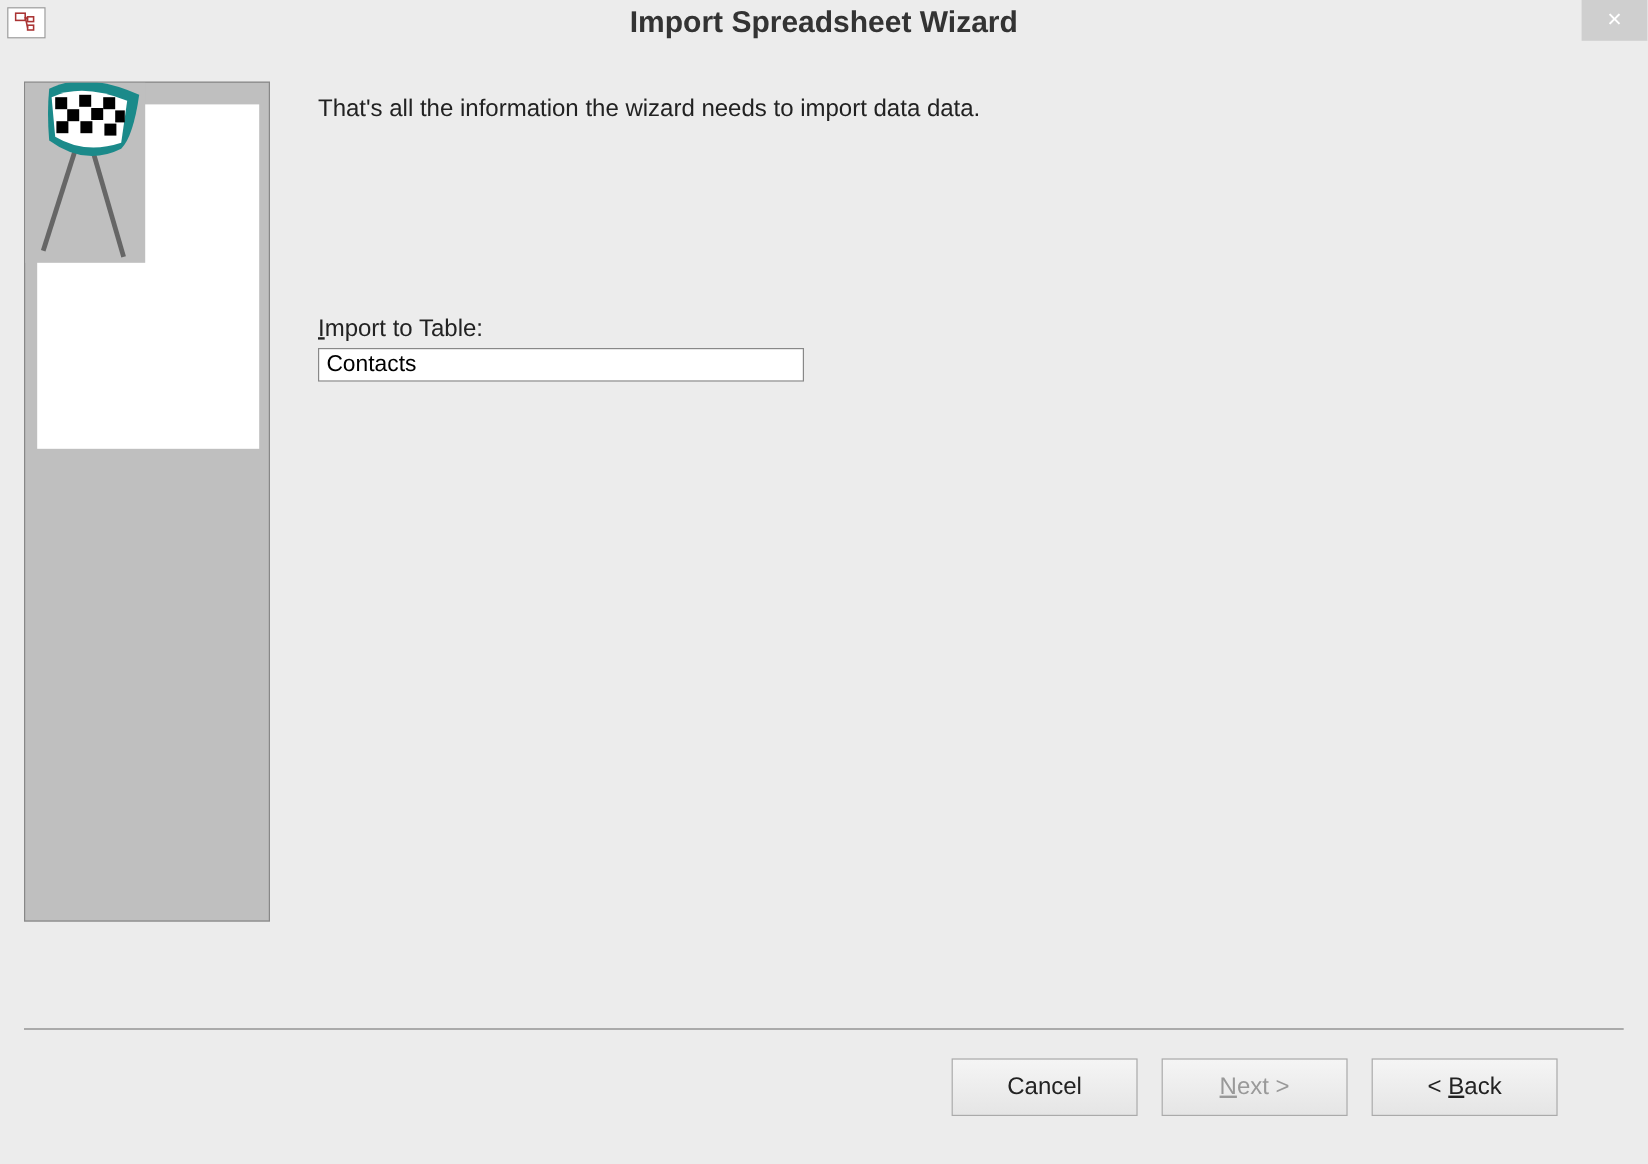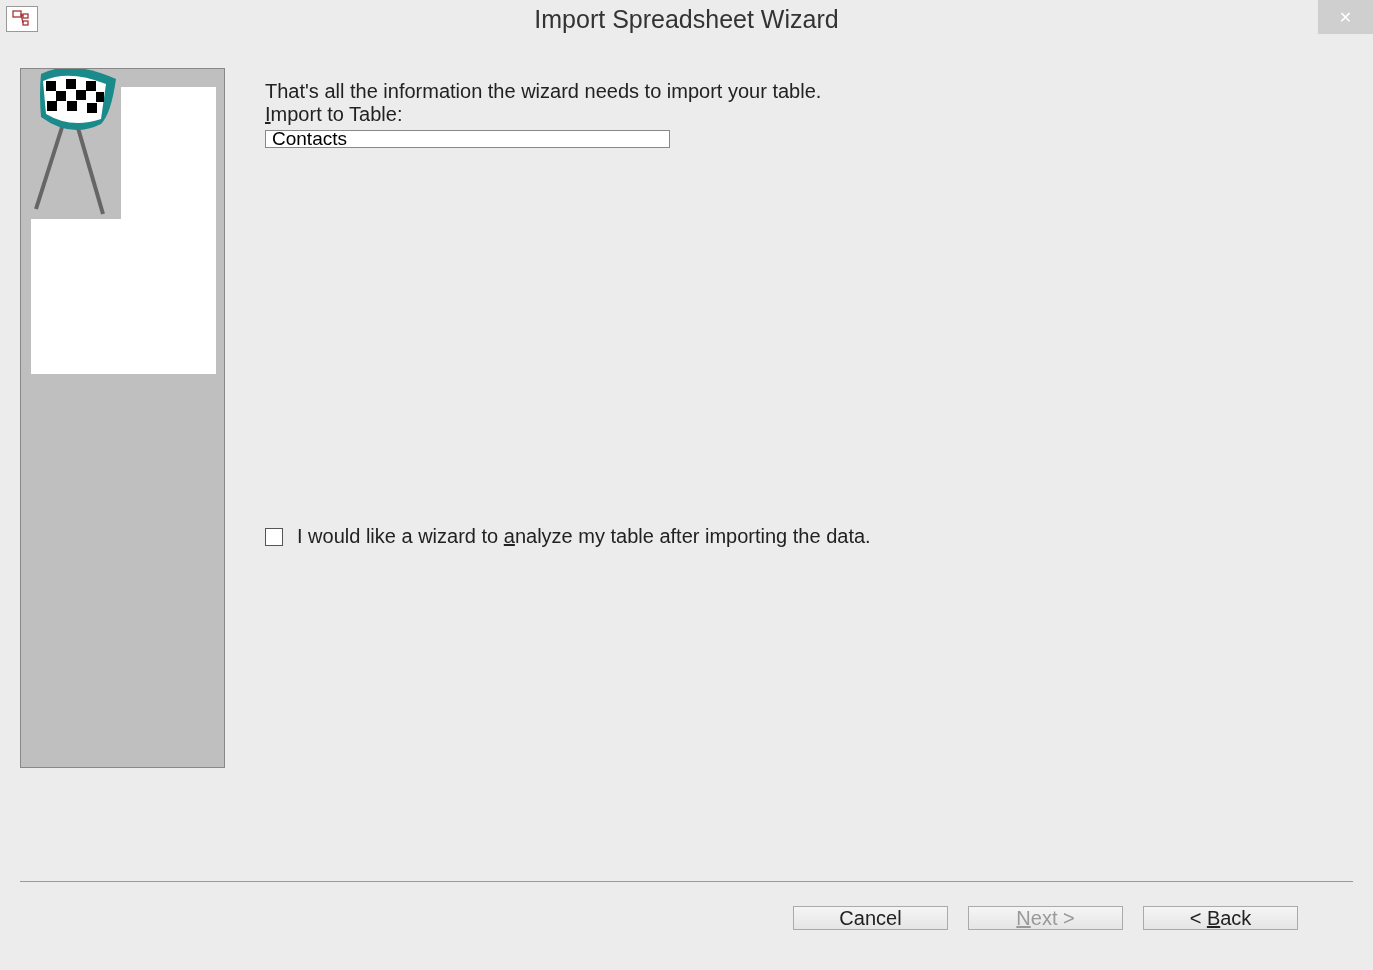--- a/index.html
+++ b/index.html
@@ -35,21 +35,21 @@
     .titlebar-icon svg {
       width: 20px;
       height: 18px;
     }
     .titlebar-title {
       position: absolute;
       left: 50%;
       transform: translateX(-50%);
       font-size: 25px;
       color: #333;
-      font-weight: 400;
+      font-weight: 700;
     }
     .titlebar-close {
       position: absolute;
       right: 0;
       top: 0;
       width: 55px;
       height: 34px;
       background: #cfcfcf;
       border: none;
       display: flex;
@@ -92,29 +92,30 @@
       display: flex;
       flex-direction: column;
       position: relative;
     }
     .intro-text {
       font-size: 20px;
       color: #222;
       margin-top: 12px;
     }
     .field-block {
+      margin-top: 160px;
     }
     .field-label {
       font-size: 20px;
       color: #222;
       margin-bottom: 4px;
     }
     .field-input {
       width: 405px;
-      height: 18px;
+      height: 28px;
       border: 1px solid #888;
       background: #fff;
       font-size: 19px;
       padding: 2px 6px;
       font-family: inherit;
     }
     .checkbox-row {
       margin-top: 376px;
       display: flex;
       align-items: center;
@@ -144,21 +145,21 @@
       border-top: 1px solid #999;
     }
     .button-row {
       display: flex;
       justify-content: flex-end;
       gap: 20px;
       padding-right: 55px;
     }
     .wiz-button {
       width: 155px;
-      height: 24px;
+      height: 48px;
       background: linear-gradient(#f5f5f5, #e5e5e5);
       border: 1px solid #aaa;
       font-size: 20px;
       font-family: inherit;
       color: #222;
       cursor: pointer;
     }
     .wiz-button:disabled {
       color: #999;
       cursor: default;
@@ -205,35 +206,29 @@
             <rect x="26" y="32" width="10" height="10" fill="#000"></rect>
             <rect x="46" y="32" width="10" height="10" fill="#000"></rect>
             <rect x="66" y="34" width="10" height="10" fill="#000"></rect>
           </g>
         </svg>
       </div>
     </div>
   </div>
 
   <div class="main-area">
-    <div class="intro-text">That's all the information the wizard needs to import your table.</div>
+    <div class="intro-text">That's all the information the wizard needs to import data data.</div>
 
     <div class="field-block">
       <div class="field-label">
         <span class="underline">I</span><span>mport to Table:</span>
       </div>
       <input type="text" class="field-input" value="Contacts" style="">
     </div>
 
-    <div class="checkbox-row">
-      <div class="checkbox"></div>
-      <div class="checkbox-label">
-        <span>I would like a wizard to </span><span class="underline">a</span><span>nalyze my table after importing the data.</span>
-      </div>
-    </div>
   </div>
 </div>
 
 <div class="footer">
   <div class="footer-divider"></div>
   <div class="button-row">
     <button class="wiz-button">
       <span>Cancel</span>
     </button>
     <button class="wiz-button" disabled="">

